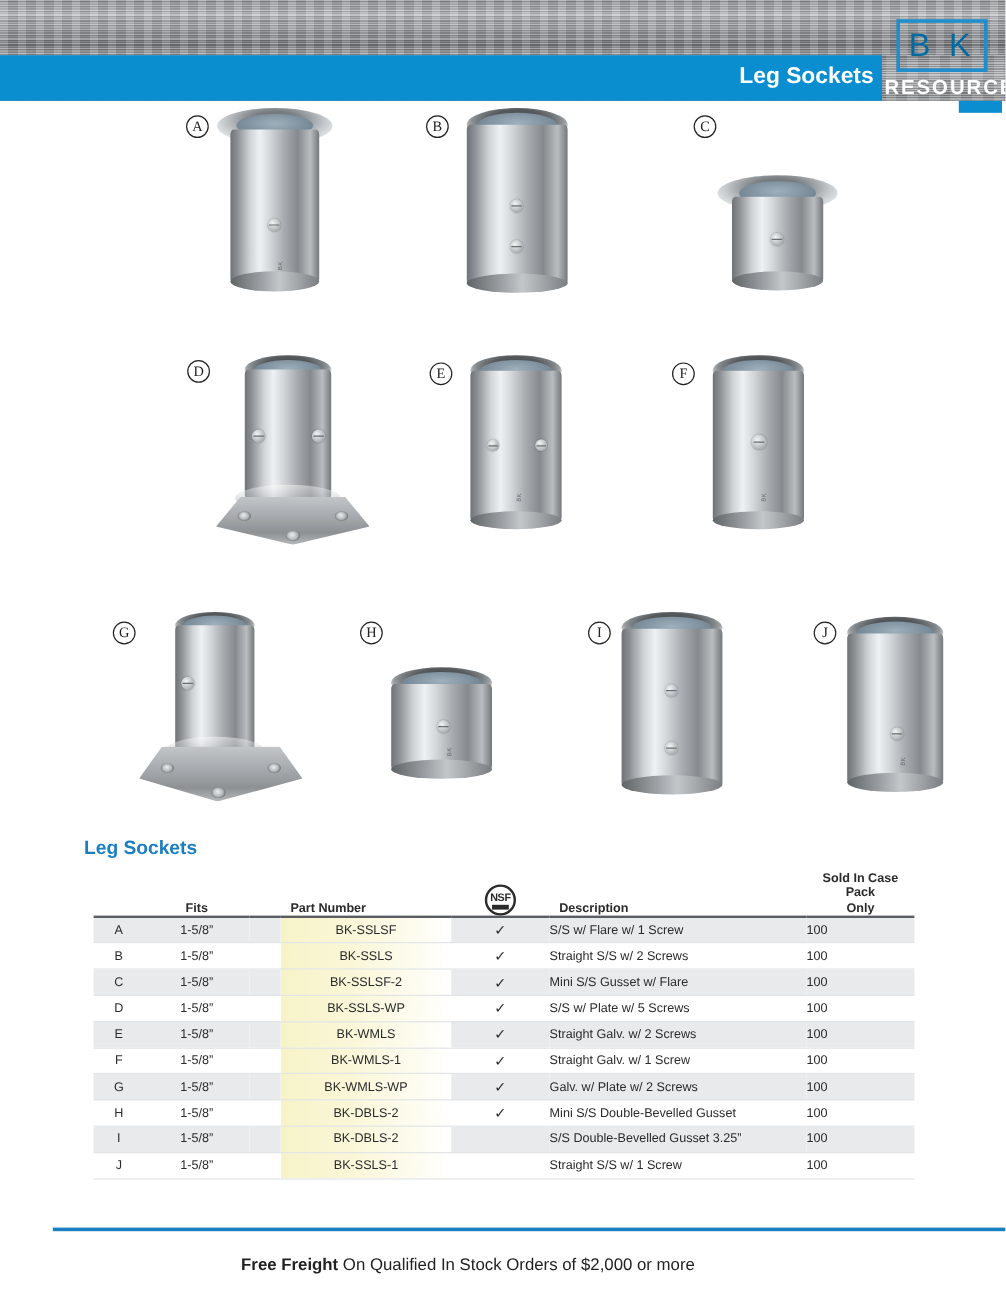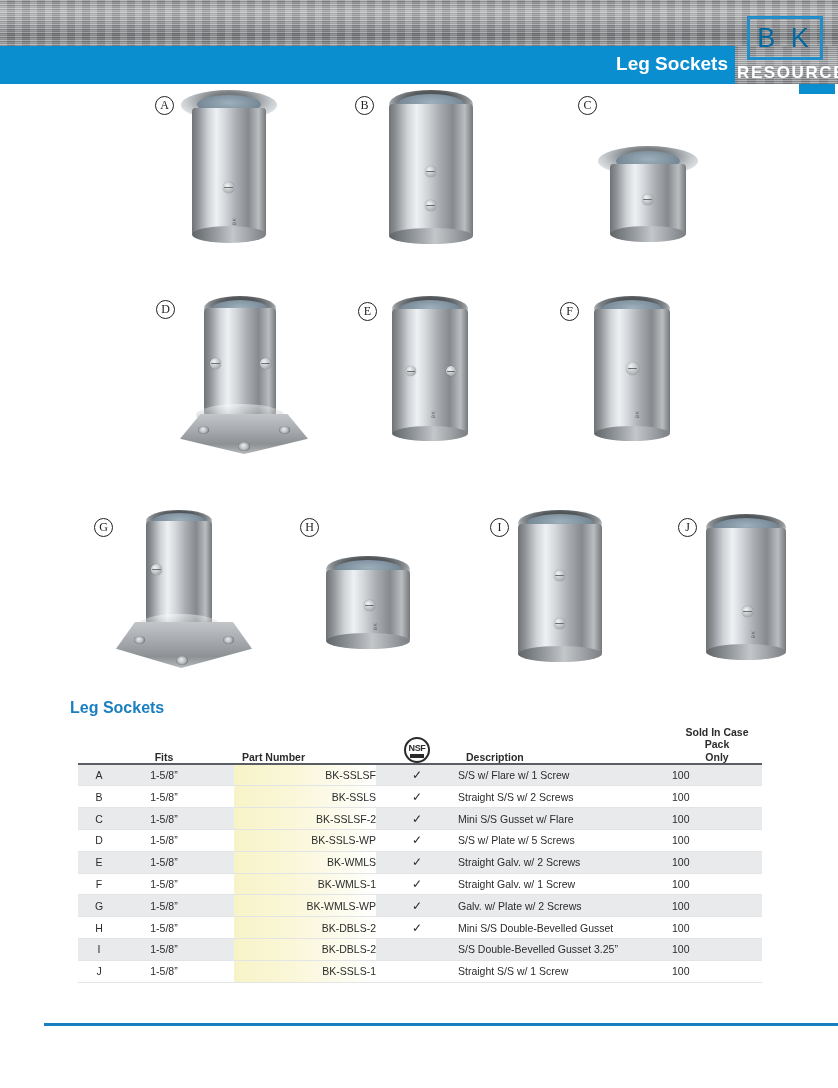--- a/index.html
+++ b/index.html
@@ -195,21 +195,21 @@
     font-size: 10.5px; color: #2b2b2b; height: 21.8px;
     vertical-align: middle;
     border-bottom: 1px solid #e2e4e6;
   }
   tbody tr.odd td { background: #e9eaec; }
   tbody tr.even td { background: #ffffff; }
 
   td.c-letter { text-align: center; }
   td.c-fits   { text-align: center; }
   td.c-part   {
-    padding-left: 8px; text-align: right;
+    padding-left: 8px; text-align: center;
     background: linear-gradient(to right,
       #f7f3c8 0%, #faf7da 45%, #fdfcf0 80%, #ffffff 100%) !important;
   }
   td.c-nsf    { text-align: center; font-size: 12px; }
   td.c-desc   { padding-left: 8px; text-align: left; }
   td.c-pack   { text-align: left; }
 
   .nsf-mark {
     display: inline-block; width: 26px; height: 26px; border-radius: 50%;
     border: 2px solid #2a2a2a; position: relative; background: #fff;
@@ -515,14 +515,17 @@
             <td class="c-part">BK-SSLS-1</td>
             <td class="c-nsf"></td>
             <td class="c-desc">Straight S/S w/ 1 Screw</td>
             <td class="c-pack">100</td>
           </tr>
         </tbody>
     </table>
   </div>
 
   <div class="footer-rule"></div>
+  <div class="footer-text">
+    <b>Free Freight</b><span> On Qualified In Stock Orders of $2,000 or more</span>
+  </div>
 
 </div>
 
 </body></html>

